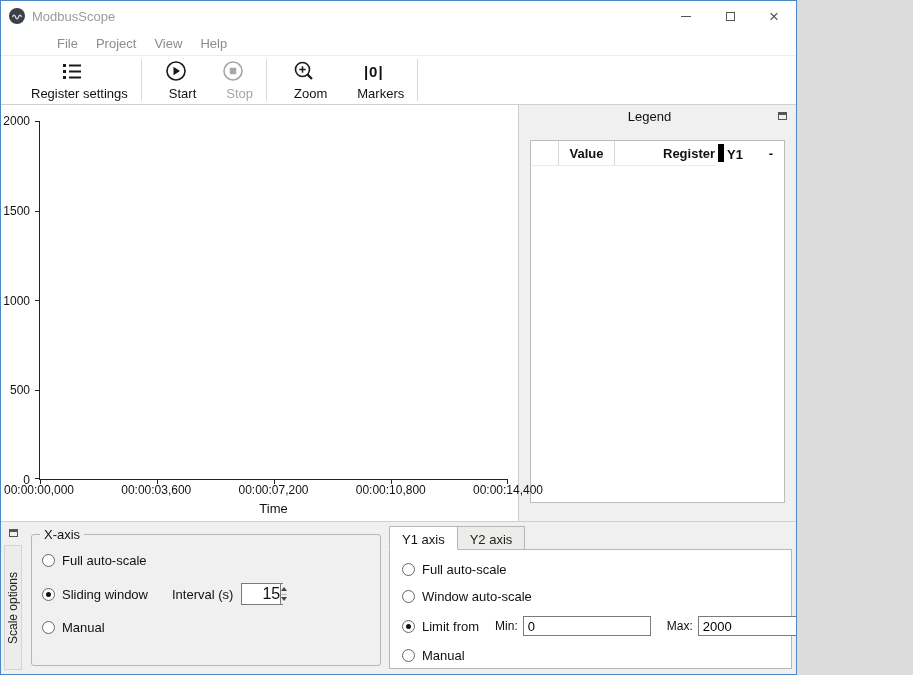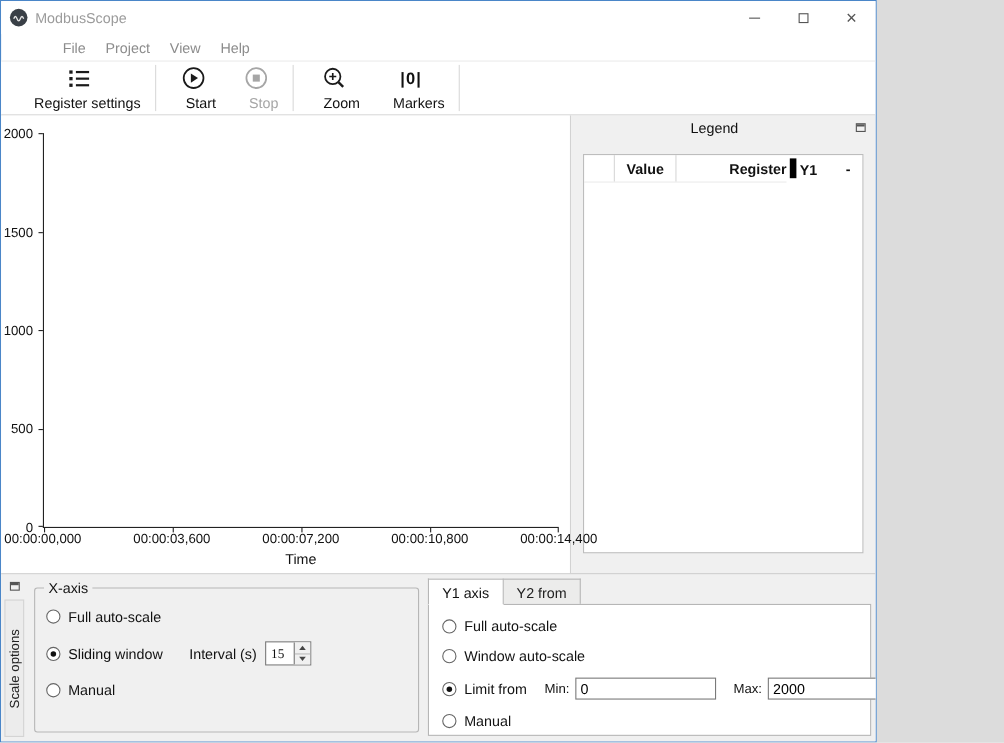--- a/index.html
+++ b/index.html
@@ -81,21 +81,21 @@
             writing-mode:vertical-rl; transform:rotate(180deg); font-size:12px; color:#222; }
   .xaxis-group { position:relative; width:350px; flex:none; margin:12px 0 8px 6px;
                  border:1px solid #b6b6b6; border-radius:3px; padding:18px 0 0 10px; }
   .group-label { position:absolute; top:-8px; left:8px; background:#f0f0f0; padding:0 4px; font-size:13px; }
   .opt-row { display:flex; align-items:center; margin-bottom:15px; }
   .radio { width:13px; height:13px; border:1px solid #666; border-radius:50%; background:#fff; position:relative; flex:none; }
   .radio.checked::after { content:""; position:absolute; left:3px; top:3px; width:5px; height:5px; border-radius:50%; background:#111; }
   .opt-label { margin-left:7px; font-size:13px; color:#111; white-space:nowrap; }
   .interval-label { margin-left:24px; font-size:13px; }
   .spinbox { display:flex; margin-left:8px; width:42px; height:22px; border:1px solid #7a7a7a; background:#fff; }
-  .spin-val { flex:1; padding-left:4px; font-size:12px; line-height:20px;font-family:Liberation Serif, serif; }
+  .spin-val { flex:1; padding-left:20px; font-size:16px; line-height:20px; }
   .spin-btns { width:15px; border-left:1px solid #7a7a7a; display:flex; flex-direction:column; background:#f0f0f0; }
   .spin-up, .spin-dn { flex:1; display:flex; align-items:center; justify-content:center; }
   .spin-up { border-bottom:1px solid #b9b9b9; }
   .tri-up { width:0; height:0; border-left:3px solid transparent; border-right:3px solid transparent; border-bottom:4px solid #444; }
   .tri-dn { width:0; height:0; border-left:3px solid transparent; border-right:3px solid transparent; border-top:4px solid #444; }
 
   .yaxis-tabs { flex:1; display:flex; flex-direction:column; margin:4px 4px 5px 8px; min-width:0; }
   .tabbar { display:flex; height:23px; flex:none; }
   .tab { padding:3px 12px 0 12px; font-size:13px; display:flex; align-items:center; border:1px solid #b6b6b6; }
   .tab.active { background:#fff; border-bottom:1px solid #fff; margin-bottom:-1px; z-index:2; position:relative; }
@@ -292,21 +292,21 @@
       </div>
       <div class="opt-row">
         <span class="radio"></span>
         <span class="opt-label">Manual</span>
       </div>
     </div>
 
     <div class="yaxis-tabs">
       <div class="tabbar">
         <div class="tab active">Y1 axis</div>
-        <div class="tab inactive">Y2 from</div>
+        <div class="tab inactive">Y2 axis</div>
       </div>
       <div class="tabpanel">
         <div class="yrow">
           <span class="radio"></span>
           <span class="opt-label">Full auto-scale</span>
         </div>
         <div class="yrow">
           <span class="radio"></span>
           <span class="opt-label">Window auto-scale</span>
         </div>

